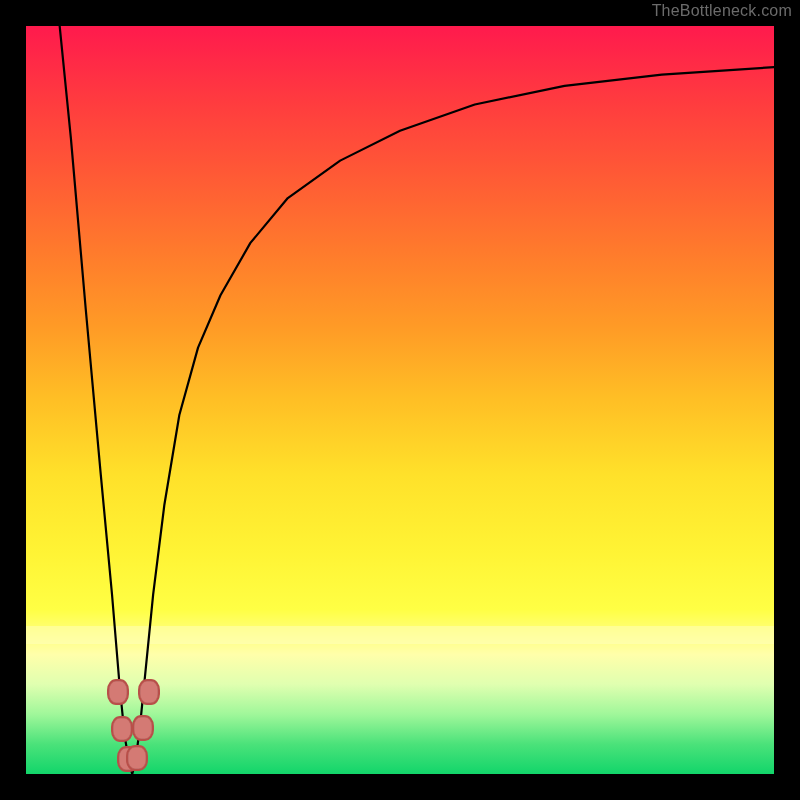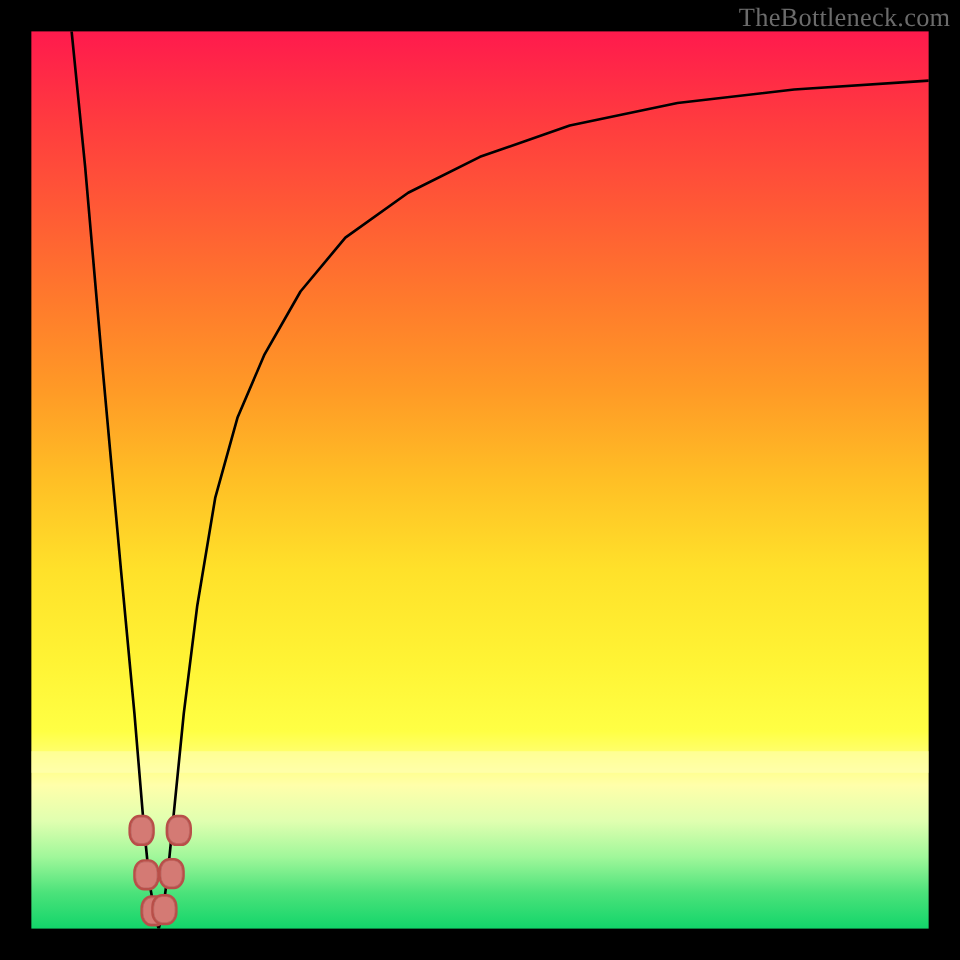--- a/index.html
+++ b/index.html
@@ -50,24 +50,23 @@
     position: absolute;
     left: 0; right: 0;
     height: 18px;
     background: rgba(255,255,200,0.45);
   }
   .watermark {
     position: absolute;
     top: 2px;
     right: 8px;
     color: #6b6b6b;
-    font-size: 22px;
+    font-size: 16px;
     letter-spacing: 0.2px;
     user-select: none;
-    font-family: Liberation Serif, serif;
   }
   svg.curve {
     position: absolute;
     inset: 0;
   }
   .marker {
     position: absolute;
     width: 18px;
     height: 22px;
     border-radius: 9px / 11px;

